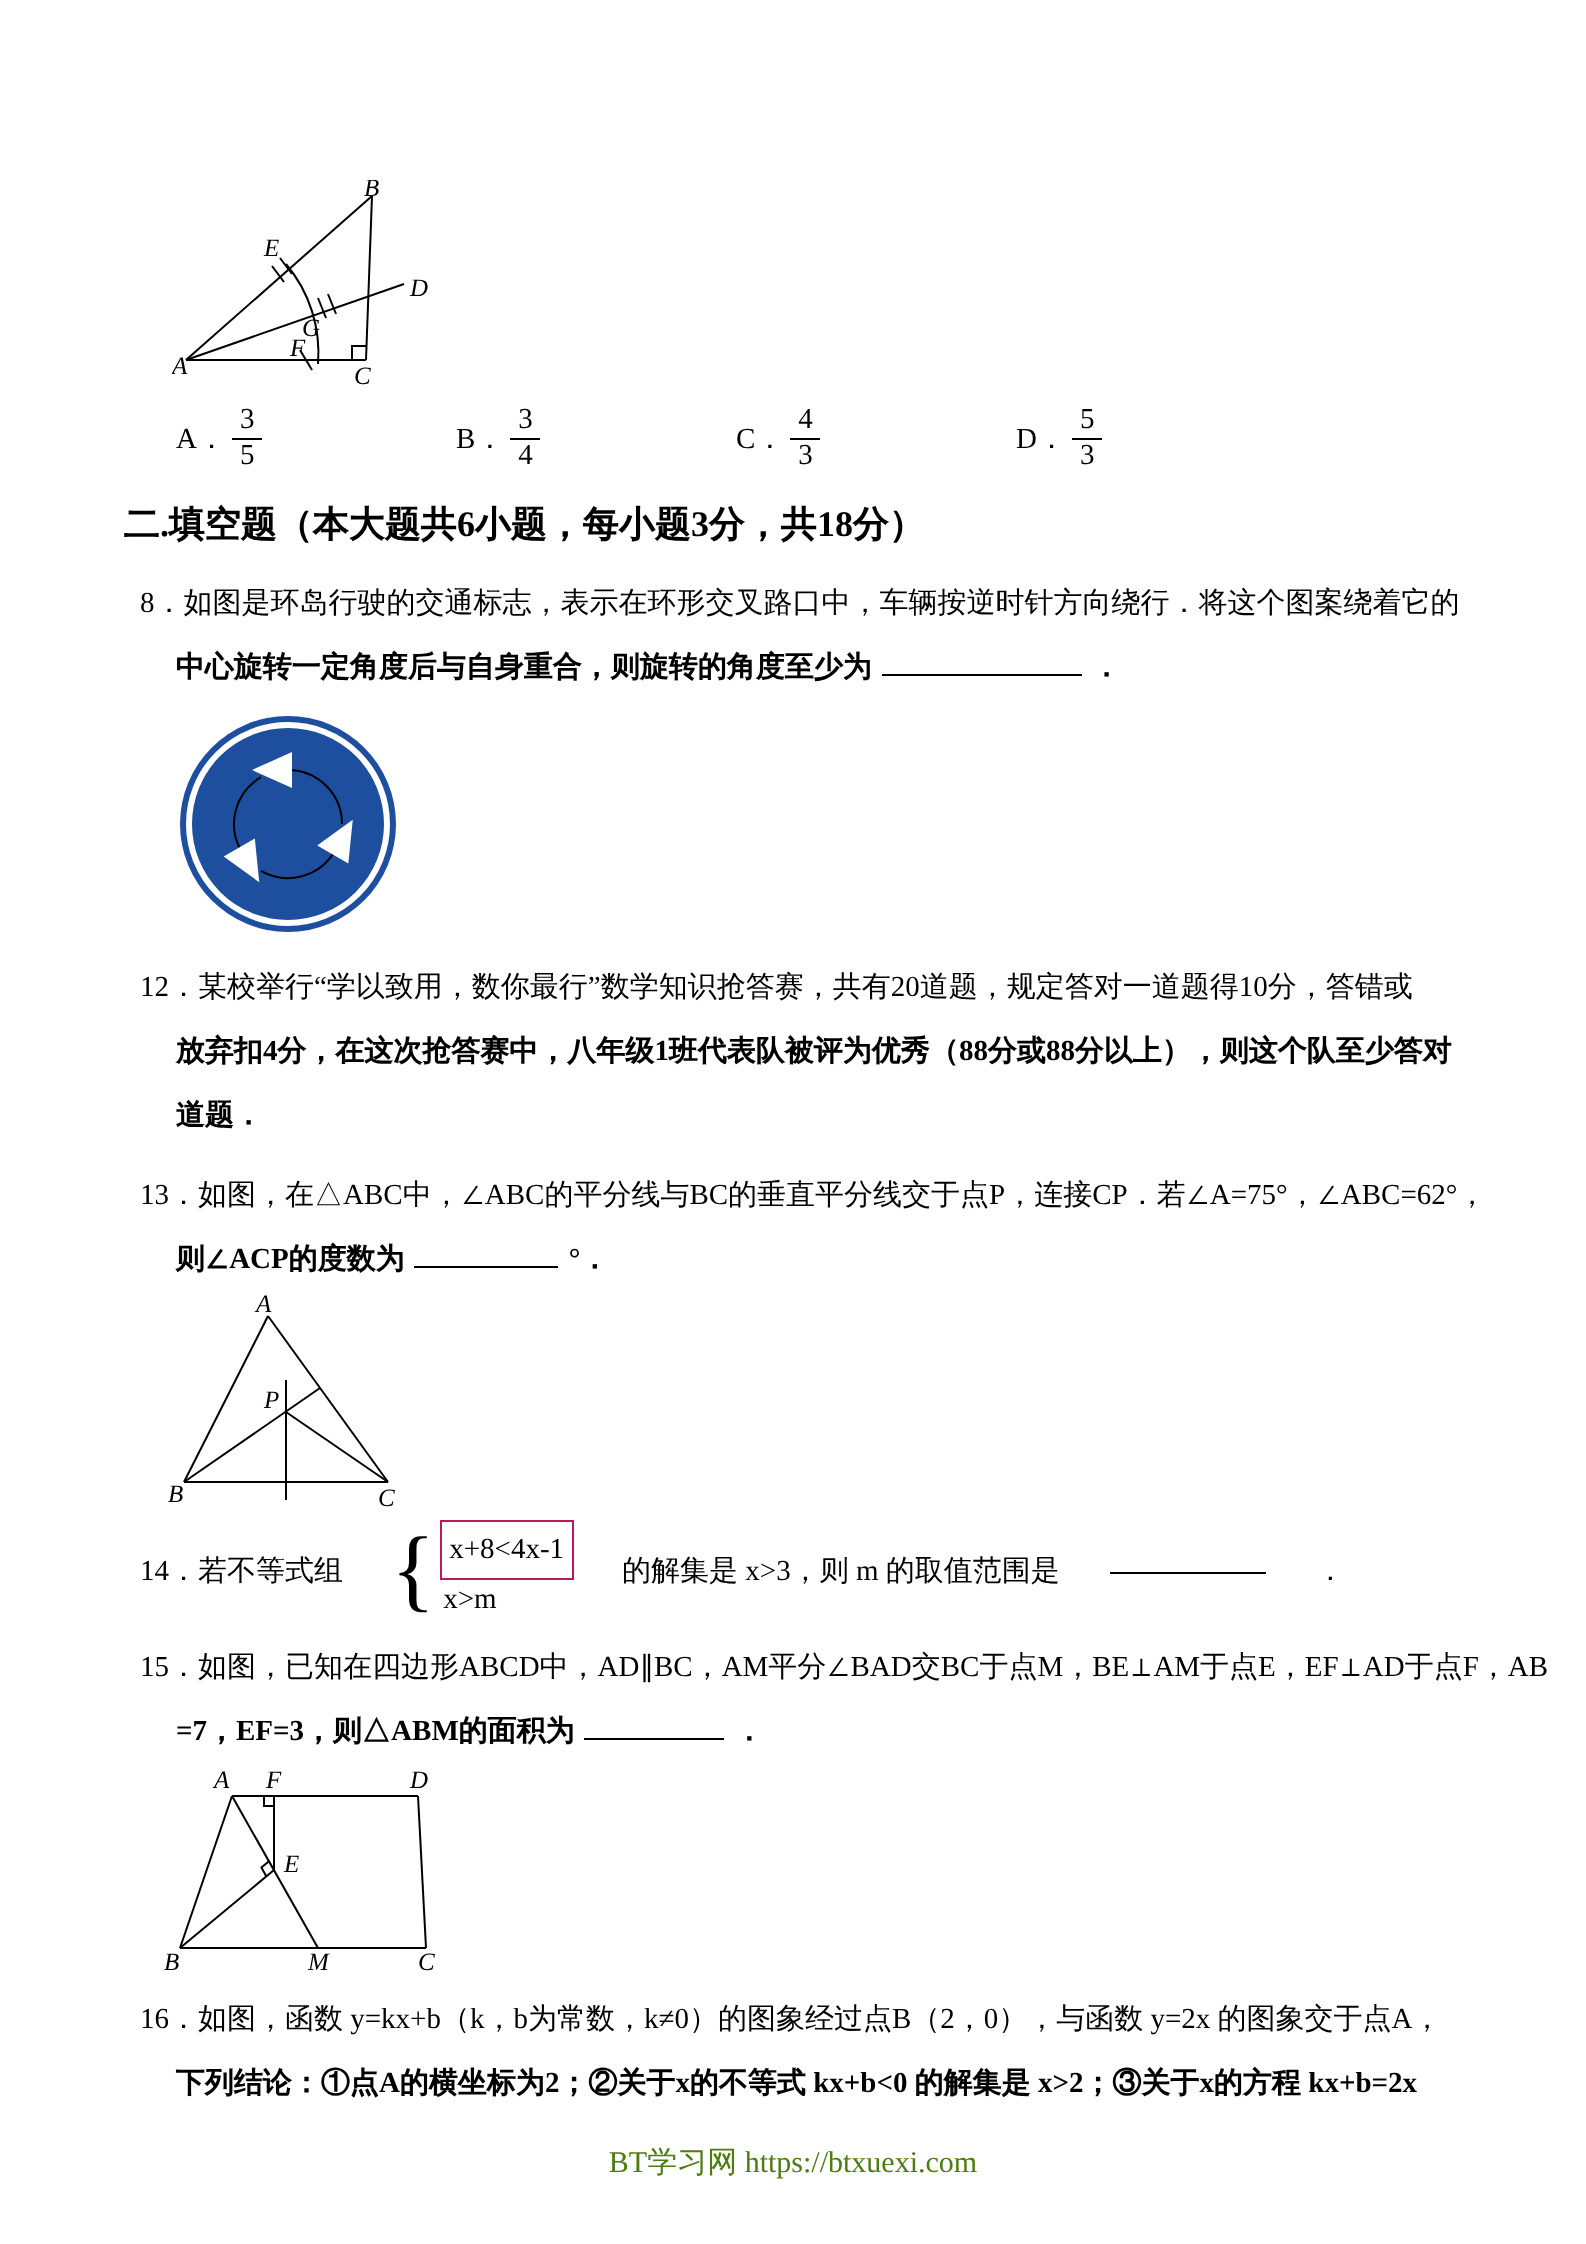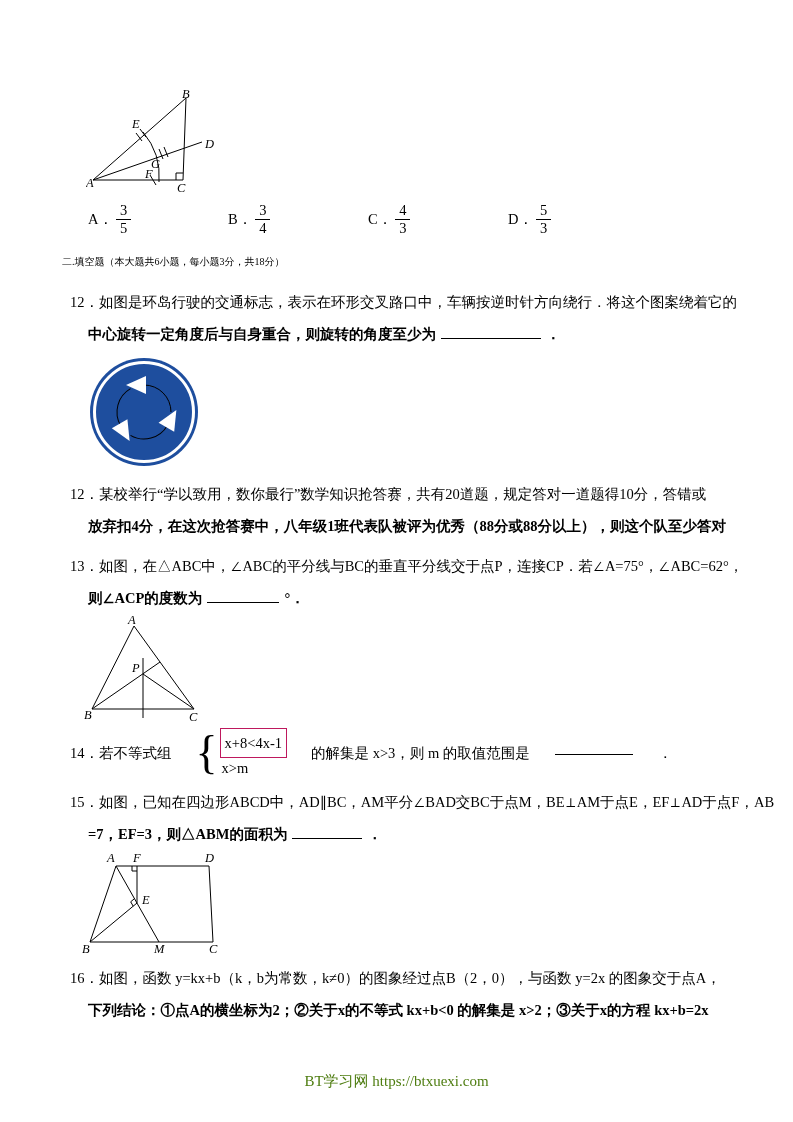--- a/index.html
+++ b/index.html
@@ -6,21 +6,21 @@
   body{
     width:793px;height:1122px;position:relative;overflow:hidden;
     background:#ffffff;color:#000;
     font-family:"Liberation Serif", serif;
     font-size:14.5px;
   }
   .content{padding:90px 30px 0 62px;}
   .qline{display:block;line-height:32px;white-space:nowrap;}
   .cont{margin-left:26px;font-weight:bold;}
   .qnum-line{margin-left:8px;}
-  .section-title{font-weight:normal;margin-top:10px;margin-left:0;font-size:10px;line-height:32px;white-space:nowrap;}
+  .section-title{font-weight:bold;margin-top:10px;margin-left:0;font-size:18px;line-height:32px;white-space:nowrap;}
   .fig{display:block;}
   .fig1{margin-left:24px;}
   .fig13{margin-left:22px;}
   .fig15{margin-left:20px;margin-top:2px;}
   .sign{margin:6px 0 0 26px;display:block;}
   .choices{display:flex;margin:8px 0 0 26px;align-items:center;}
   .choice{width:140px;display:flex;align-items:center;}
   .choice-label{margin-right:3px;}
   .frac{display:inline-flex;flex-direction:column;text-align:center;vertical-align:middle;line-height:1.15;}
   .frac .num{display:block;padding:0 4px;border-bottom:1px solid #000;}
@@ -93,21 +93,21 @@
       <span class="frac">
         <span class="num">5</span>
         <span class="den">3</span>
       </span>
     </div>
   </div>
 
   <div class="section-title">二.填空题（本大题共6小题，每小题3分，共18分）</div>
 
   <div class="q" id="q11">
-    <span class="qline qnum-line">12．如图是环岛行驶的交通标志，表示在环形交叉路口中，车辆按逆时针方向绕行．将这个图案绕着它的</span>
+    <span class="qline qnum-line">8．如图是环岛行驶的交通标志，表示在环形交叉路口中，车辆按逆时针方向绕行．将这个图案绕着它的</span>
     <span class="qline cont"><span>中心旋转一定角度后与自身重合，则旋转的角度至少为</span><span class="blank w100"></span><span>．</span></span>
   </div>
 
   <svg class="sign" width="112" height="112" viewBox="0 0 112 112">
     <circle cx="56" cy="56" r="54" stroke="none" fill="#1e4e9e"></circle>
     <circle cx="56" cy="56" r="49.5" fill="none" stroke-width="3" stroke="#ffffff"></circle>
     <g>
       <path d="M 83 56 A 27 27 0 0 0 56 29" stroke-width="9" fill="none" stroke="#ffffff"></path>
       <polygon points="58,20 58,38 38,29" stroke="none" fill="#ffffff"></polygon>
     </g>
@@ -117,20 +117,21 @@
     </g>
     <g transform="rotate(240 56 56)">
       <path d="M 83 56 A 27 27 0 0 0 56 29" stroke-width="9" fill="none" stroke="#ffffff"></path>
       <polygon points="58,20 58,38 38,29" stroke="none" fill="#ffffff"></polygon>
     </g>
   </svg>
 
   <div class="q" id="q12">
     <span class="qline qnum-line">12．某校举行“学以致用，数你最行”数学知识抢答赛，共有20道题，规定答对一道题得10分，答错或</span>
     <span class="qline cont">放弃扣4分，在这次抢答赛中，八年级1班代表队被评为优秀（88分或88分以上），则这个队至少答对</span>
+    <span class="qline cont">道题．</span>
   </div>
 
   <div class="q" id="q13">
     <span class="qline qnum-line">13．如图，在△ABC中，∠ABC的平分线与BC的垂直平分线交于点P，连接CP．若∠A=75°，∠ABC=62°，</span>
     <span class="qline cont"><span>则∠ACP的度数为</span><span class="blank w72"></span><span>°．</span></span>
   </div>
 
   <svg class="fig fig13" width="125" height="108" viewBox="0 0 125 108">
     <line x1="50" y1="12" x2="8" y2="95"></line>
     <line x1="8" y1="95" x2="110" y2="95"></line>

